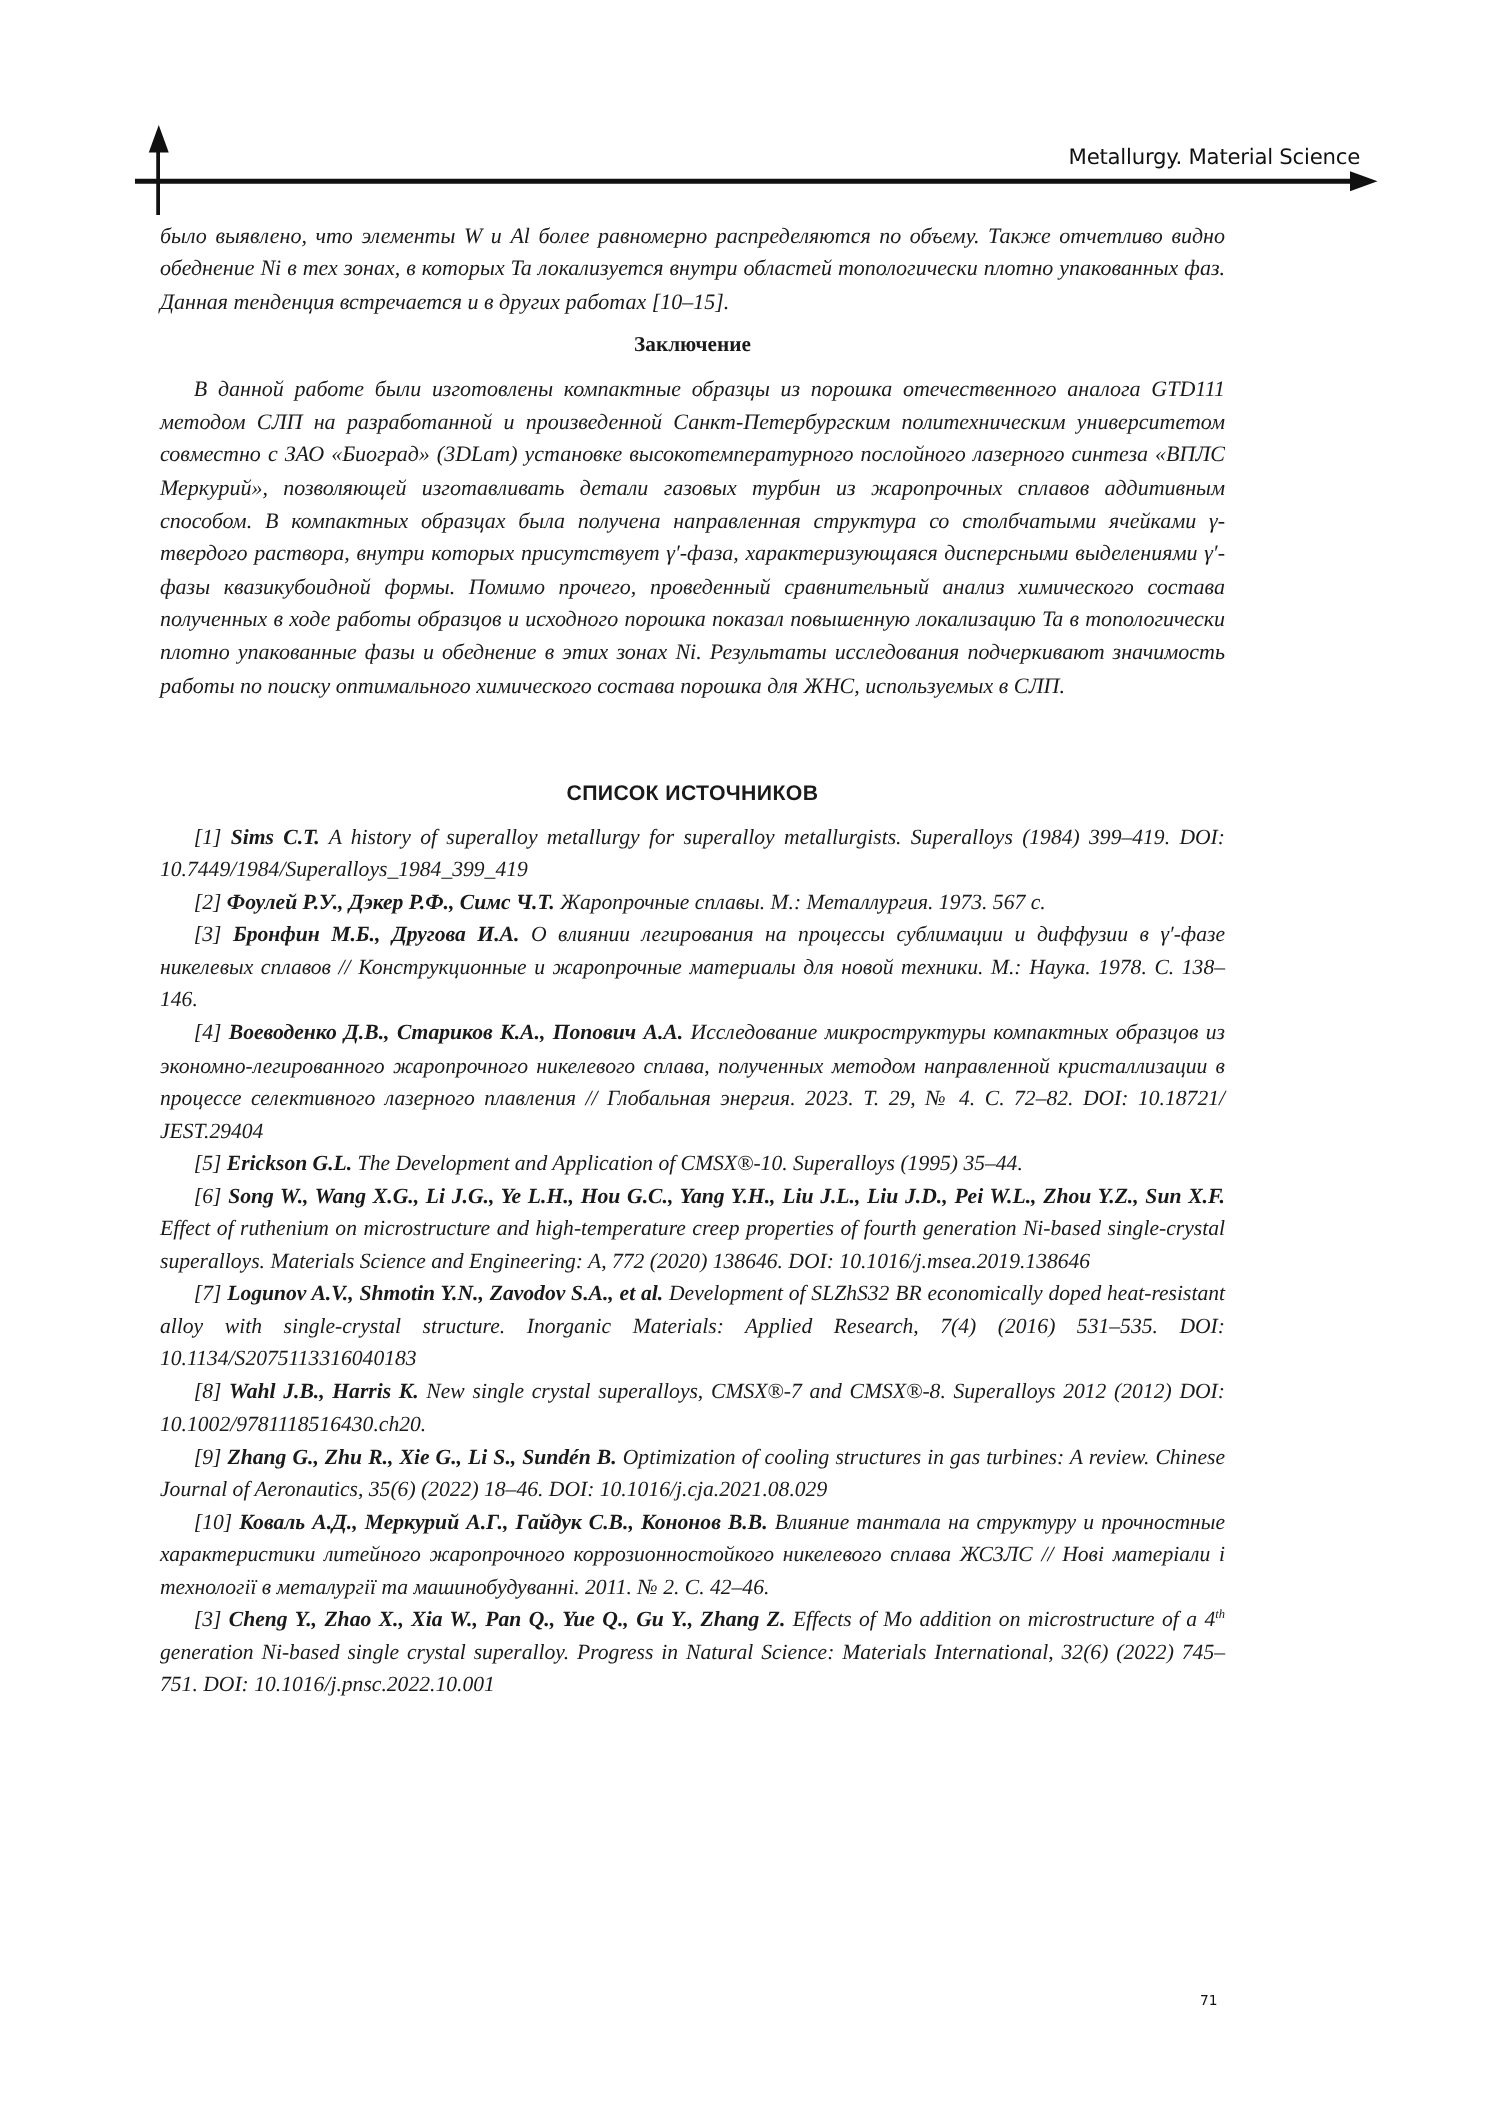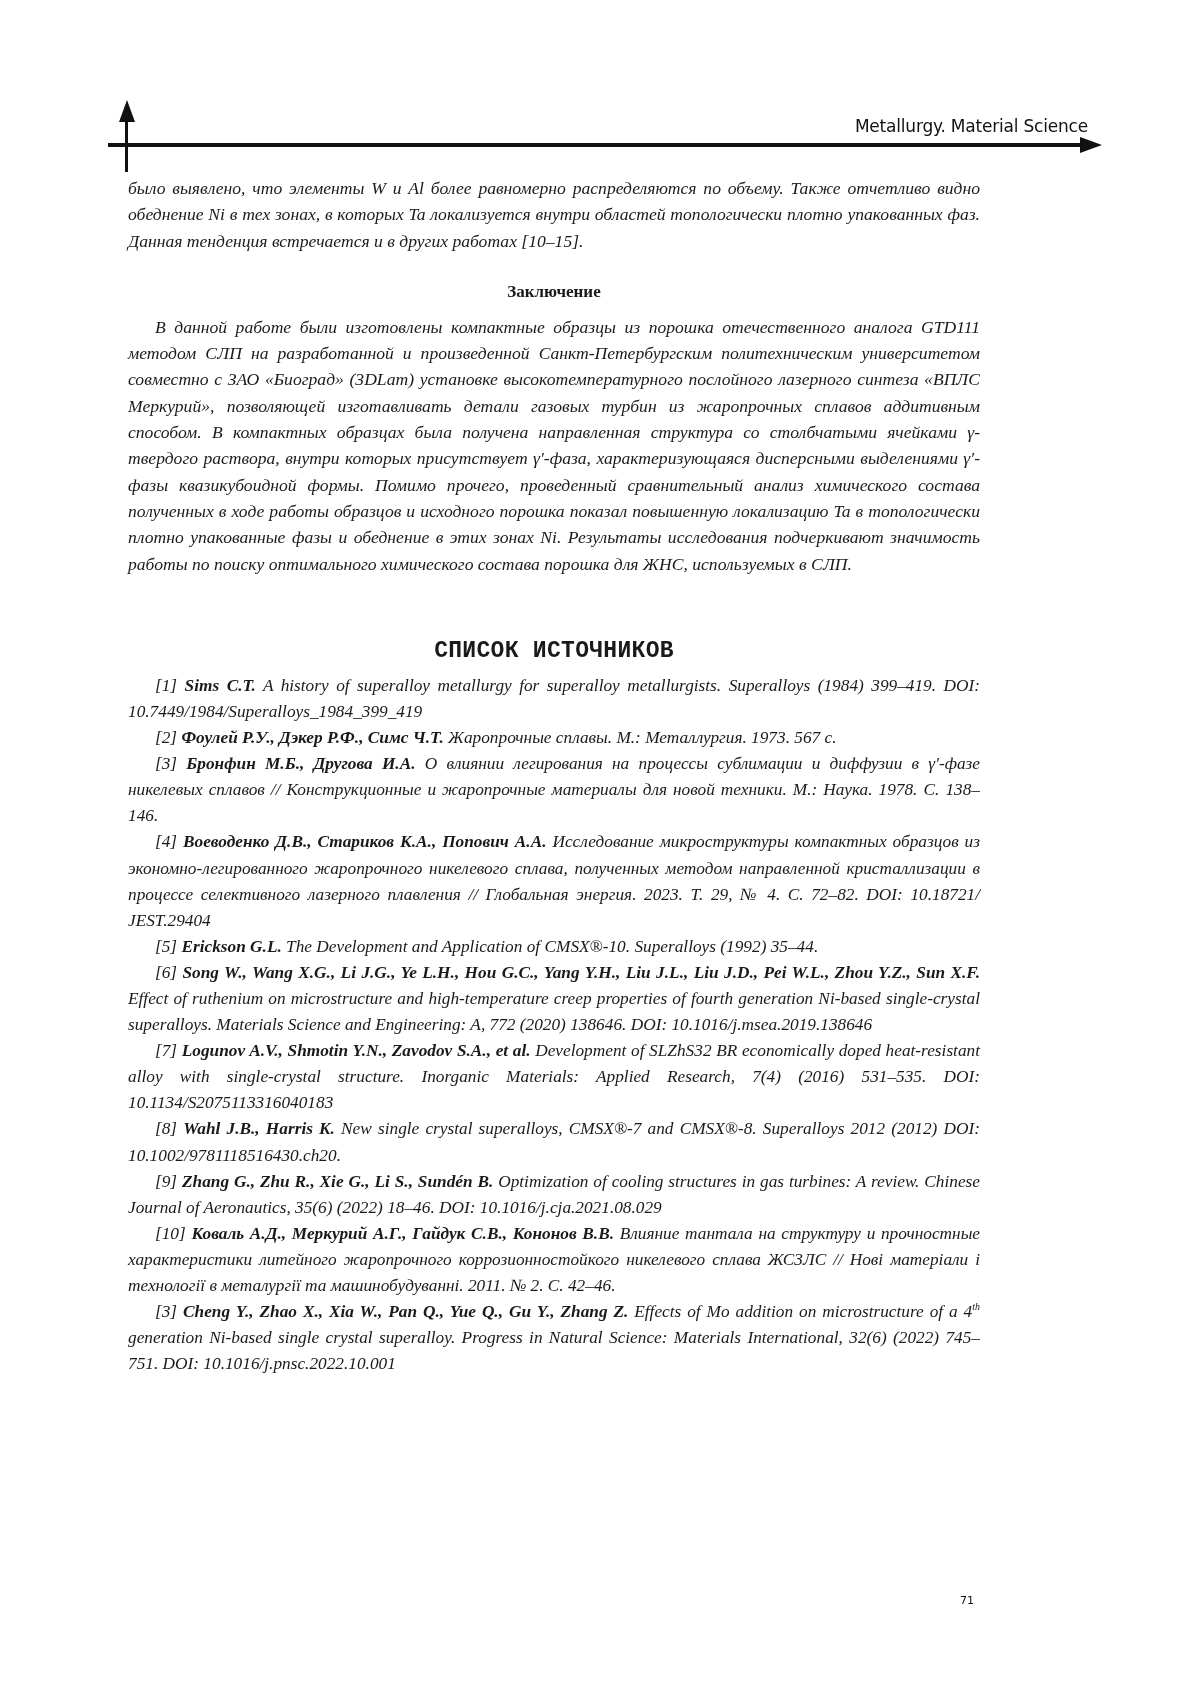--- a/index.html
+++ b/index.html
@@ -10,23 +10,23 @@
   .header .harrow { position: absolute; left: 972px; top: 37px; width: 0; height: 0;
          border-top: 8px solid transparent; border-bottom: 8px solid transparent; border-left: 22px solid #111; }
   .header .vline { position: absolute; left: 17px; top: 14px; width: 3px; height: 58px; background: #111; }
   .header .varrow { position: absolute; left: 11px; top: 0; width: 0; height: 0;
          border-left: 8px solid transparent; border-right: 8px solid transparent; border-bottom: 22px solid #111; }
   .header .title { position: absolute; right: 20px; top: 16px; font-family: "DejaVu Sans", sans-serif;
          font-size: 17px; color: #111; letter-spacing: -0.2px; }
   .content { position: absolute; left: 128px; top: 175px; width: 852px; }
   p { margin: 0; font-size: 17.6px; line-height: 26.3px; text-align: justify; font-style: italic; }
   .indent { text-indent: 27px; }
-  .sec-title { text-align: center; font-weight: bold; font-size: 17px; margin: 25px 0 9px 0; line-height: 26px; }
-  .refs-title { text-align: center; font-family: Liberation Mono, monospace; font-weight: bold;
-         font-size: 23px; margin: 62px 0 10px 0; letter-spacing: 0.3px; line-height: 24px; }
+  .sec-title { text-align: center; font-weight: bold; font-size: 17px; margin: 9px 0 9px 0; line-height: 26px; }
+  .refs-title { text-align: center; font-family: Liberation Sans, sans-serif; font-weight: bold;
+         font-size: 17px; margin: 62px 0 10px 0; letter-spacing: 0.3px; line-height: 24px; }
   .ref { margin: 0; font-size: 17.3px; line-height: 26.1px; text-align: justify; text-indent: 27px; }
   .ref b { font-weight: bold; }
   sup { font-size: 10px; line-height: 0; }
   .page-num { position: absolute; left: 960px; top: 1594px; font-family: "DejaVu Sans", sans-serif; font-size: 11px; color: #111; }
 </style>
 </head>
 <body>
 
 <div class="header">
   <div class="vline"></div>
@@ -41,21 +41,21 @@
   <div class="sec-title">Заключение</div>
   <p class="indent">В данной работе были изготовлены компактные образцы из порошка отечественного аналога GTD111 методом СЛП на разработанной и произведенной Санкт-Петербургским политехническим университетом совместно с ЗАО «Биоград» (3DLam) установке высокотемпературного послойного лазерного синтеза «ВПЛС Меркурий», позволяющей изготавливать детали газовых турбин из жаропрочных сплавов аддитивным способом. В компактных образцах была получена направленная структура со столбчатыми ячейками γ-твердого раствора, внутри которых присутствует γ′-фаза, характеризующаяся дисперсными выделениями γ′-фазы квазикубоидной формы. Помимо прочего, проведенный сравнительный анализ химического состава полученных в ходе работы образцов и исходного порошка показал повышенную локализацию Ta в топологически плотно упакованные фазы и обеднение в этих зонах Ni. Результаты исследования подчеркивают значимость работы по поиску оптимального химического состава порошка для ЖНС, используемых в СЛП.</p>
 
   <div class="refs-title">СПИСОК ИСТОЧНИКОВ</div>
 
   <div>
     <p class="ref"><span>[1]</span> <b>Sims C.T.</b> <span>A history of superalloy metallurgy for superalloy metallurgists. Superalloys (1984) 399–419. DOI: 10.7449/1984/Superalloys_1984_399_419</span></p>
     <p class="ref"><span>[2]</span> <b>Фоулей Р.У., Дэкер Р.Ф., Симс Ч.Т.</b> <span>Жаропрочные сплавы. М.: Металлургия. 1973. 567 с.</span></p>
     <p class="ref"><span>[3]</span> <b>Бронфин М.Б., Другова И.А.</b> <span>О влиянии легирования на процессы сублимации и диффузии в γ′-фазе никелевых сплавов // Конструкционные и жаропрочные материалы для новой техники. М.: Наука. 1978. С. 138–146.</span></p>
     <p class="ref"><span>[4]</span> <b>Воеводенко Д.В., Стариков К.А., Попович А.А.</b> <span>Исследование микроструктуры компактных образцов из экономно-легированного жаропрочного никелевого сплава, полученных методом направленной кристаллизации в процессе селективного лазерного плавления // Глобальная энергия. 2023. Т. 29, № 4. С. 72–82. DOI: 10.18721/ JEST.29404</span></p>
-    <p class="ref"><span>[5]</span> <b>Erickson G.L.</b> <span>The Development and Application of CMSX®-10. Superalloys (1992) 35–44.</span></p>
+    <p class="ref"><span>[5]</span> <b>Erickson G.L.</b> <span>The Development and Application of CMSX®-10. Superalloys (1995) 35–44.</span></p>
     <p class="ref"><span>[6]</span> <b>Song W., Wang X.G., Li J.G., Ye L.H., Hou G.C., Yang Y.H., Liu J.L., Liu J.D., Pei W.L., Zhou Y.Z., Sun X.F.</b> <span>Effect of ruthenium on microstructure and high-temperature creep properties of fourth generation Ni-based single-crystal superalloys. Materials Science and Engineering: A, 772 (2020) 138646. DOI: 10.1016/j.msea.2019.138646</span></p>
     <p class="ref"><span>[7]</span> <b>Logunov A.V., Shmotin Y.N., Zavodov S.A., et al.</b> <span>Development of SLZhS32 BR economically doped heat-resistant alloy with single-crystal structure. Inorganic Materials: Applied Research, 7(4) (2016) 531–535. DOI: 10.1134/S2075113316040183</span></p>
     <p class="ref"><span>[8]</span> <b>Wahl J.B., Harris K.</b> <span>New single crystal superalloys, CMSX®-7 and CMSX®-8. Superalloys 2012 (2012) DOI: 10.1002/9781118516430.ch20.</span></p>
     <p class="ref"><span>[9]</span> <b>Zhang G., Zhu R., Xie G., Li S., Sundén B.</b> <span>Optimization of cooling structures in gas turbines: A review. Chinese Journal of Aeronautics, 35(6) (2022) 18–46. DOI: 10.1016/j.cja.2021.08.029</span></p>
     <p class="ref"><span>[10]</span> <b>Коваль А.Д., Меркурий А.Г., Гайдук С.В., Кононов В.В.</b> <span>Влияние тантала на структуру и прочностные характеристики литейного жаропрочного коррозионностойкого никелевого сплава ЖС3ЛС // Нові матеріали і технології в металургії та машинобудуванні. 2011. № 2. С. 42–46.</span></p>
     <p class="ref"><span>[3]</span> <b>Cheng Y., Zhao X., Xia W., Pan Q., Yue Q., Gu Y., Zhang Z.</b> <span>Effects of Mo addition on microstructure of a 4</span><sup>th</sup><span> generation Ni-based single crystal superalloy. Progress in Natural Science: Materials International, 32(6) (2022) 745–751. DOI: 10.1016/j.pnsc.2022.10.001</span></p>
   </div>
 </div>
 
 <div class="page-num">71</div>

